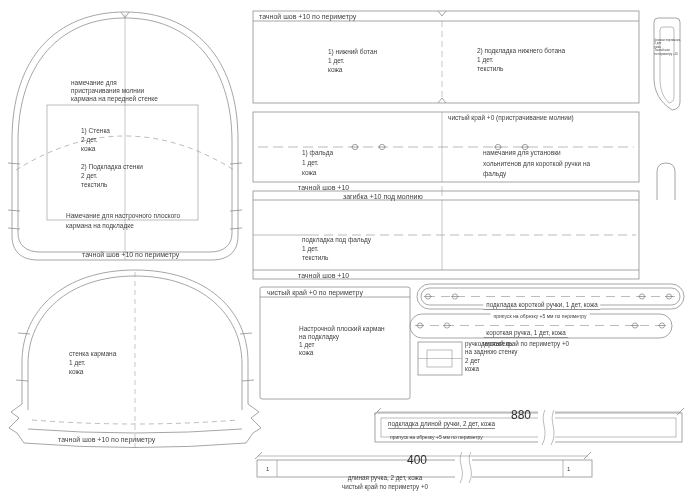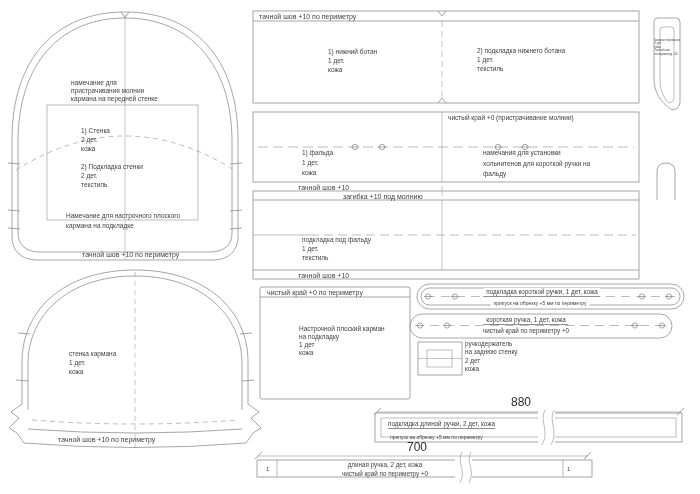--- a/index.html
+++ b/index.html
@@ -5,21 +5,21 @@
   html,body{margin:0;padding:0;background:#fff;}
   #sheet{position:relative;width:700px;height:494px;background:#fff;overflow:hidden;
          font-family:"Liberation Sans", sans-serif;color:#3f3f3f;}
   #art{position:absolute;left:0;top:0;}
   .lbl{position:absolute;white-space:nowrap;font-size:6.5px;line-height:9px;color:#3f3f3f;}
   .lbl span{display:block;}
   .sm{font-size:7px;}
   .tiny{font-size:5px;line-height:6px;}
   .micro{font-size:2.8px;line-height:3.4px;}
   .dim{font-size:12px;color:#2e2e2e;}
-  .ctr{transform:translateX(-50%);}
+  .ctr{transform:translateX(-50%);margin-top:13px;}
   .wbg{background:#fff;padding:0 3px;}
   .undl{border-bottom:0.8px solid #8f8f8f;padding-bottom:1px;}
 </style>
 </head>
 <body>
 
 <div id="sheet">
 
   <svg id="art" width="700" height="494" viewBox="0 0 700 494" fill="none" stroke="#8f8f8f" stroke-width="0.8">
 
@@ -239,21 +239,21 @@
     <span>ручкодержатель</span>
       <span>на заднюю стенку</span>
       <span>2 дет</span>
       <span>кожа</span>
   </div>
 
   <div class="lbl ctr dim" style="left:521px;top:398px;">880</div>
   <div class="lbl undl" style="left:388px;top:419.5px;font-size:6.3px;line-height:7px;">подкладка длиной ручки, 2 дет, кожа</div>
   <div class="lbl tiny" style="left:390px;top:434px;">припуск на обрезку +5 мм по периметру</div>
 
-  <div class="lbl ctr dim" style="left:417px;top:443px;">700</div>
+  <div class="lbl ctr dim" style="left:417px;top:443px;">400</div>
   <div class="lbl ctr" style="left:385px;top:461px;font-size:6.3px;line-height:7px;">длиная ручка, 2 дет, кожа</div>
   <div class="lbl ctr" style="left:385px;top:469.5px;font-size:6.3px;line-height:7px;">чистый край по периметру +0</div>
   <div class="lbl" style="left:266px;top:465px;font-size:6px;">1</div>
   <div class="lbl" style="left:567px;top:465px;font-size:6px;">1</div>
 
   <div class="lbl micro" style="left:654.5px;top:39px;width:25px;">
     <span>боковая перемычка</span>
       <span>2 дет</span>
       <span>кожа</span>
       <span>Тачной шов</span>

